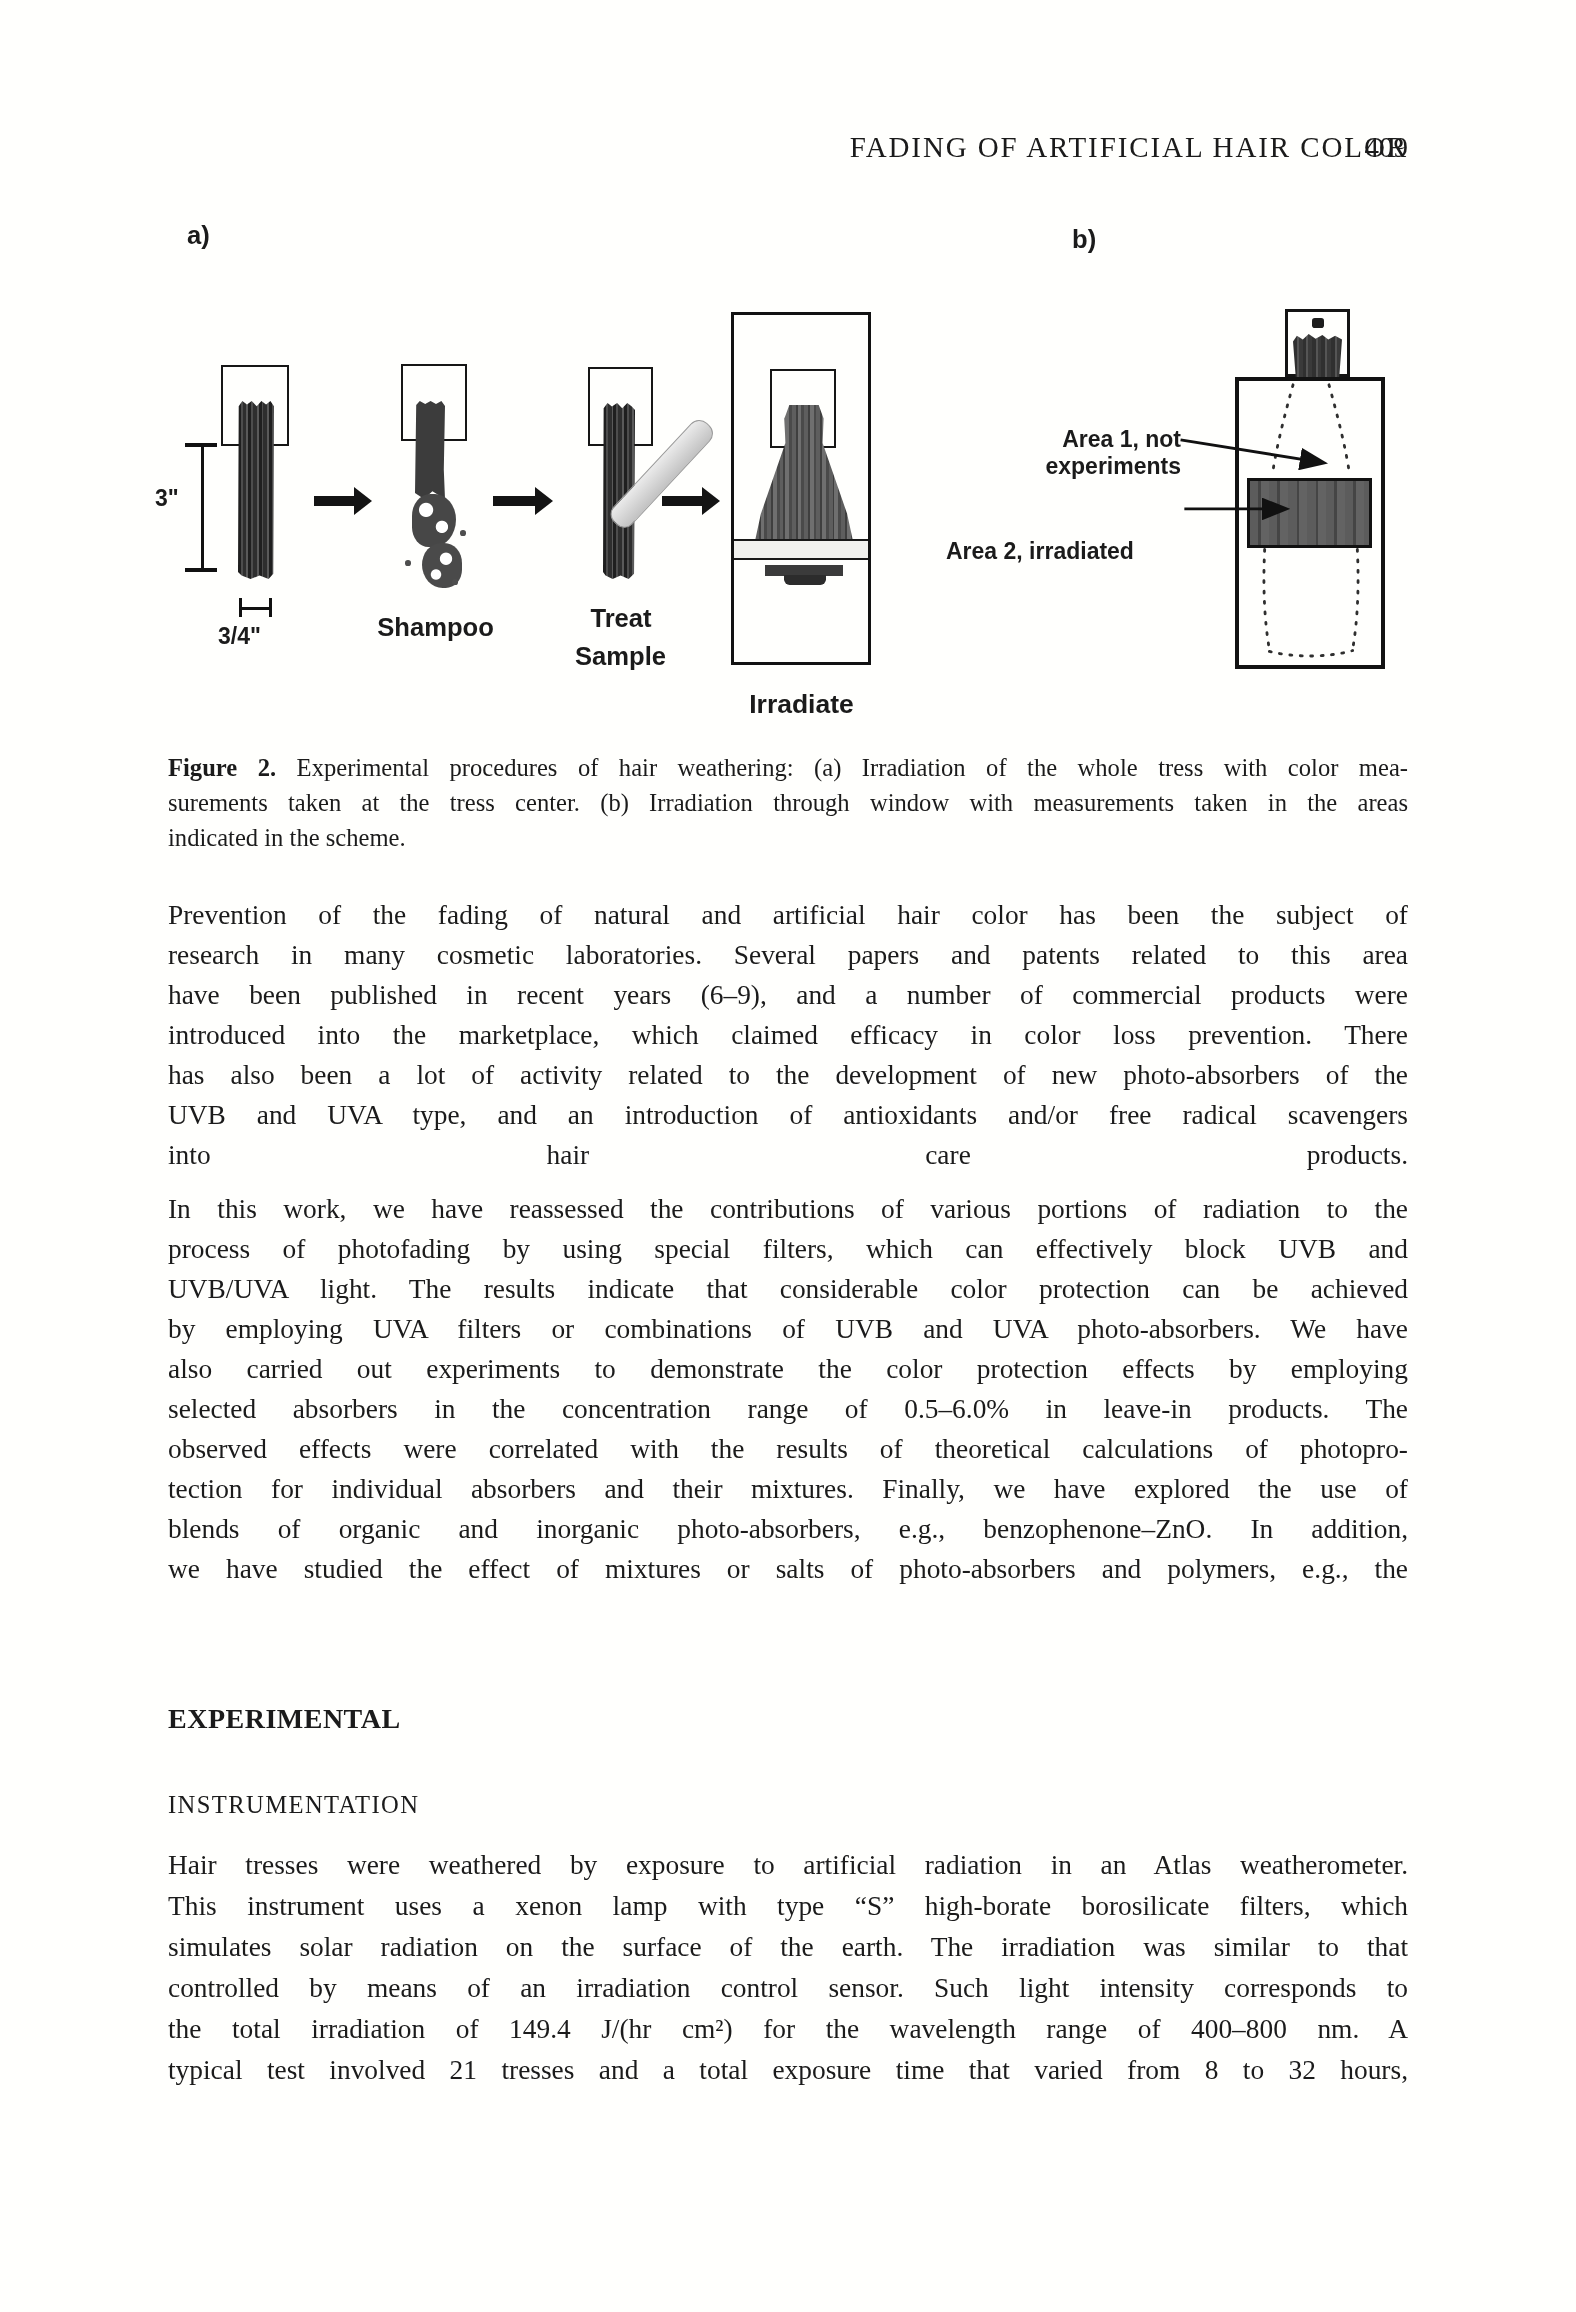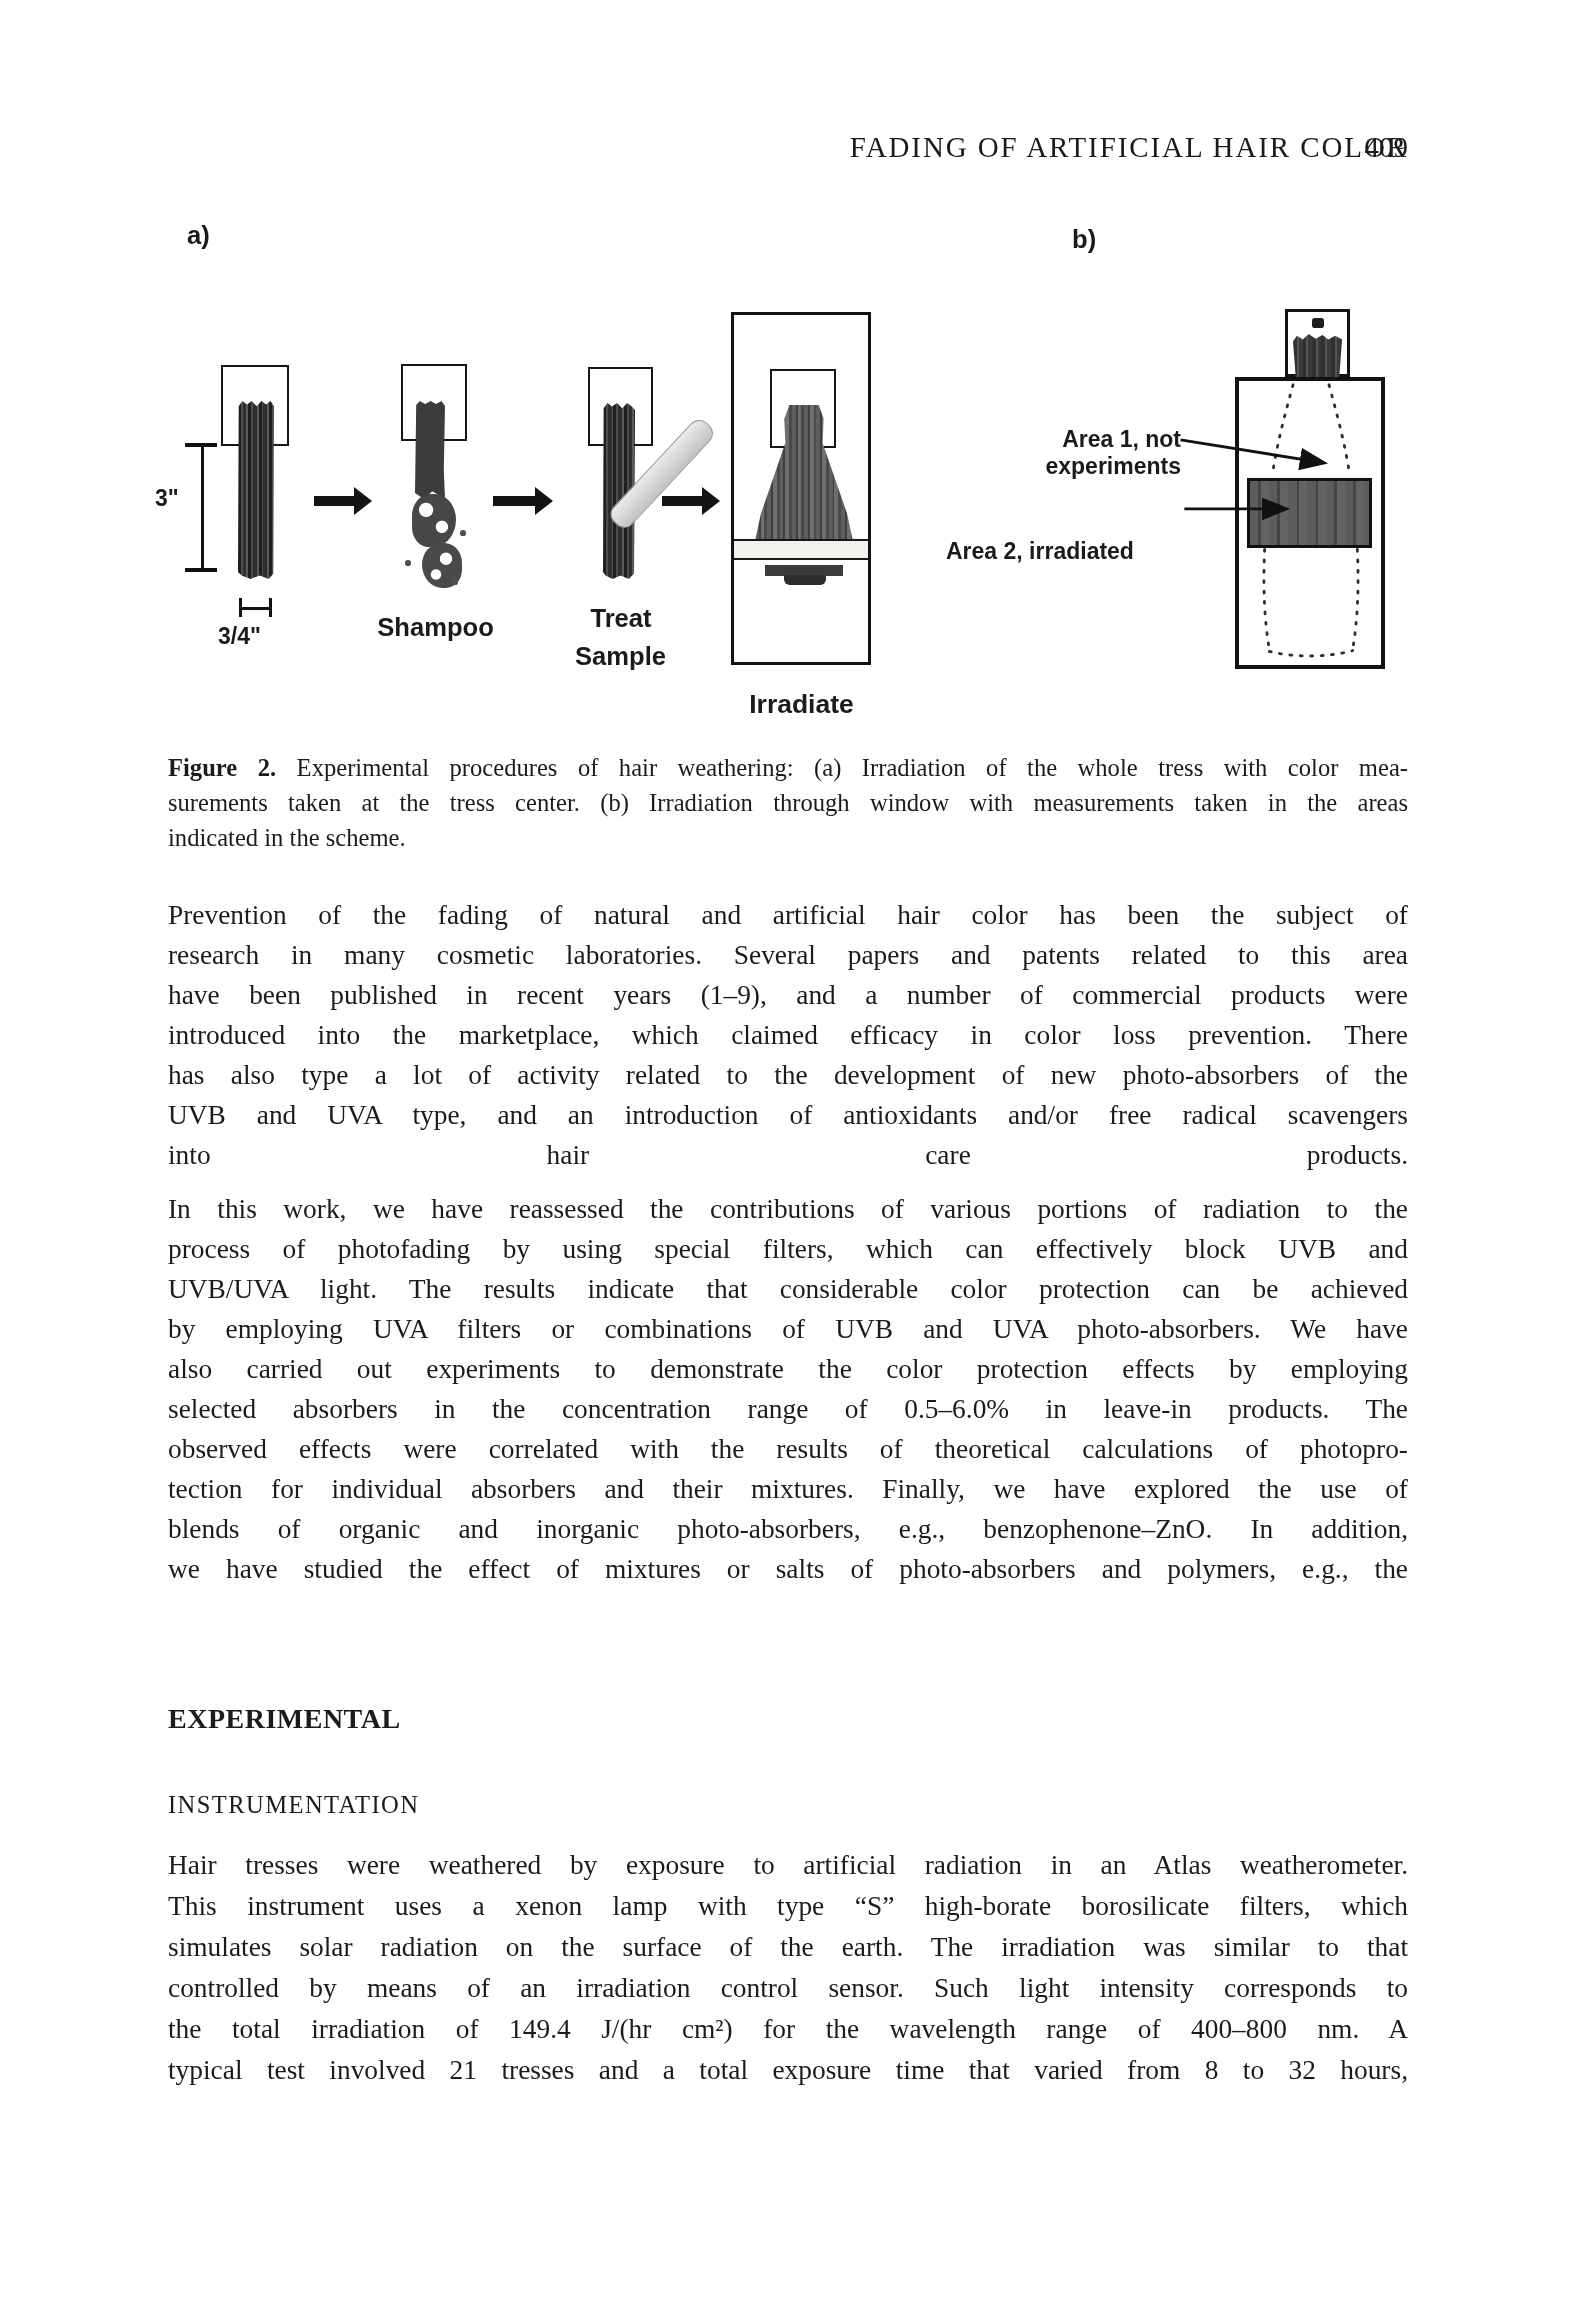--- a/index.html
+++ b/index.html
@@ -191,23 +191,23 @@
 
   <div class="abs" id="caption">
     <div class="jline"><b>Figure 2.</b><span> Experimental procedures of hair weathering: (a) Irradiation of the whole tress with color mea-</span></div>
     <div class="jline">surements taken at the tress center. (b) Irradiation through window with measurements taken in the areas</div>
     <div class="jline tlast">indicated in the scheme.</div>
   </div>
 
   <div class="abs para" id="para1">
       <div class="tline">Prevention of the fading of natural and artificial hair color has been the subject of</div>
       <div class="tline">research in many cosmetic laboratories. Several papers and patents related to this area</div>
-      <div class="tline">have been published in recent years (1–9), and a number of commercial products were</div>
+      <div class="tline">have been published in recent years (6–9), and a number of commercial products were</div>
       <div class="tline">introduced into the marketplace, which claimed efficacy in color loss prevention. There</div>
-      <div class="tline">has also type a lot of activity related to the development of new photo-absorbers of the</div>
+      <div class="tline">has also been a lot of activity related to the development of new photo-absorbers of the</div>
       <div class="tline">UVB and UVA type, and an introduction of antioxidants and/or free radical scavengers</div>
       <div class="tline tlast">into hair care products.</div>
     </div>
   <div class="abs para" id="para2">
       <div class="tline">In this work, we have reassessed the contributions of various portions of radiation to the</div>
       <div class="tline">process of photofading by using special filters, which can effectively block UVB and</div>
       <div class="tline">UVB/UVA light. The results indicate that considerable color protection can be achieved</div>
       <div class="tline">by employing UVA filters or combinations of UVB and UVA photo-absorbers. We have</div>
       <div class="tline">also carried out experiments to demonstrate the color protection effects by employing</div>
       <div class="tline">selected absorbers in the concentration range of 0.5–6.0% in leave-in products. The</div>

